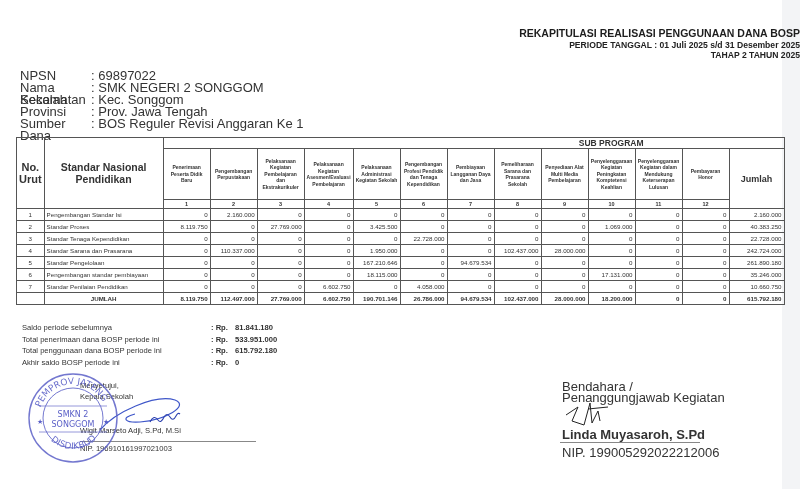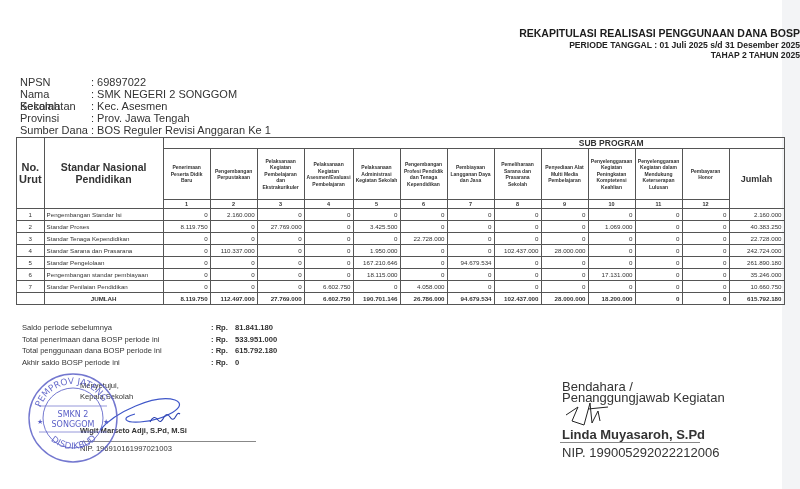--- a/index.html
+++ b/index.html
@@ -7,21 +7,21 @@
     width: 800px; height: 489px; overflow: hidden; position: relative;
     background: #ffffff; color: #222;
     font-family: "Liberation Sans", sans-serif;
   }
   .right-band { position: absolute; left: 782px; top: 0; width: 18px; height: 489px; background: #f3f4f6; }
   .title-block { position: absolute; left: 0; top: 27px; width: 800px; text-align: right; }
   .title-block .t1 { font-size: 10.5px; font-weight: bold; color: #1d1d1d; margin-left: -18px; }
   .title-block .t2 { font-size: 8.6px; font-weight: bold; margin-left: -18px; margin-top: 1px; }
   .title-block .t3 { font-size: 8.6px; font-weight: bold; margin-left: -18px; margin-top: 0; }
 
-  .info { position: absolute; left: 20px; top: 76px; font-size: 11px; color: #333; }
+  .info { position: absolute; left: 20px; top: 70px; font-size: 13px; color: #333; }
   .info .row { height: 12px; line-height: 12px; display: flex; }
   .info .lbl { width: 71px; }
 
   table.rekap {
     position: absolute; left: 16px; top: 137px; border-collapse: collapse;
     font-size: 6.2px; color: #333; table-layout: fixed;
   }
   table.rekap td, table.rekap th { border: 1px solid #555; padding: 0 2px; }
   table.rekap th { font-weight: bold; text-align: center; vertical-align: middle; }
   .h-no { font-size: 11px; }
@@ -36,21 +36,21 @@
   table.rekap tr.total td.lbl { text-align: center; }
 
   .summary { position: absolute; left: 22px; top: 322px; font-size: 7.6px; color: #333; }
   .summary .row { height: 11.5px; line-height: 11.5px; display: flex; }
   .summary .lbl { width: 189px; }
   .summary .rp { font-weight: bold; width: 24px; }
   .summary .val { font-weight: bold; }
 
   .sig-left { position: absolute; left: 80px; top: 380px; font-size: 7.6px; color: #333; }
   .sig-left .line { height: 11px; line-height: 11px; }
-  .sig-left .name { position: absolute; top: 46px; font-weight: bold; white-space: nowrap; }
+  .sig-left .name { position: absolute; top: 46px; font-weight: normal; white-space: nowrap; }
   .sig-left .rule { position: absolute; top: 61px; left: 0; width: 176px; border-top: 1px solid #888; }
   .sig-left .nip { position: absolute; top: 64px; white-space: nowrap; }
 
   .sig-right { position: absolute; left: 562px; top: 381px; font-size: 13px; color: #333; }
   .sig-right .line { height: 11px; line-height: 11px; white-space: nowrap; }
   .sig-right .name { position: absolute; top: 46px; font-weight: bold; white-space: nowrap; }
   .sig-right .rule { position: absolute; top: 61px; left: -2px; width: 140px; border-top: 1px solid #888; }
   .sig-right .nip { position: absolute; top: 64px; white-space: nowrap; }
 
   .stamp { position: absolute; left: 27px; top: 372px; width: 92px; height: 92px; }
@@ -71,21 +71,21 @@
   <div class="row">
       <span class="lbl">NPSN</span>
       <span>: 69897022</span>
     </div>
   <div class="row">
       <span class="lbl">Nama Sekolah</span>
       <span>: SMK NEGERI 2 SONGGOM</span>
     </div>
   <div class="row">
       <span class="lbl">Kecamatan</span>
-      <span>: Kec. Asesmen</span>
+      <span>: Kec. Songgom</span>
     </div>
   <div class="row">
       <span class="lbl">Provinsi</span>
       <span>: Prov. Jawa Tengah</span>
     </div>
   <div class="row">
       <span class="lbl">Sumber Dana</span>
       <span>: BOS Reguler Revisi Anggaran Ke 1</span>
     </div>
 </div>

